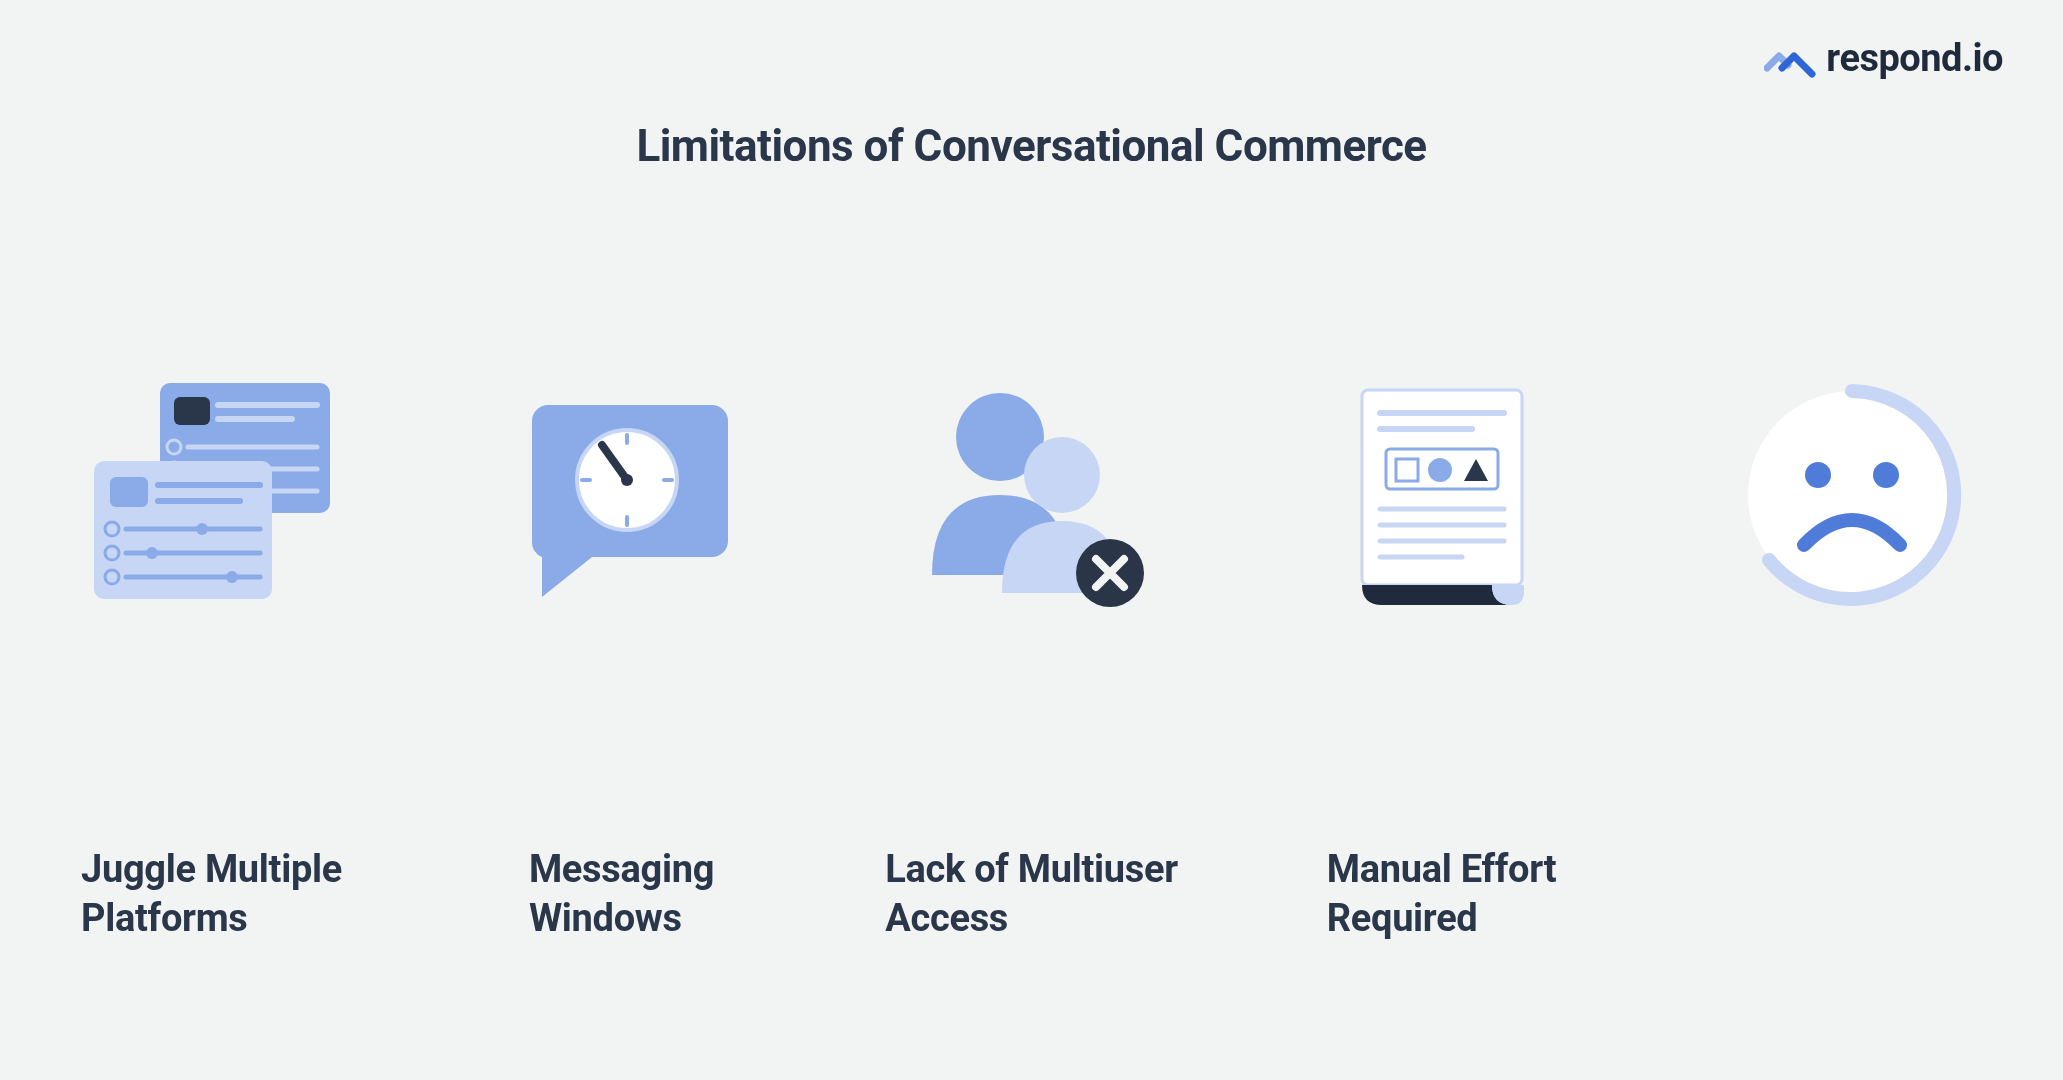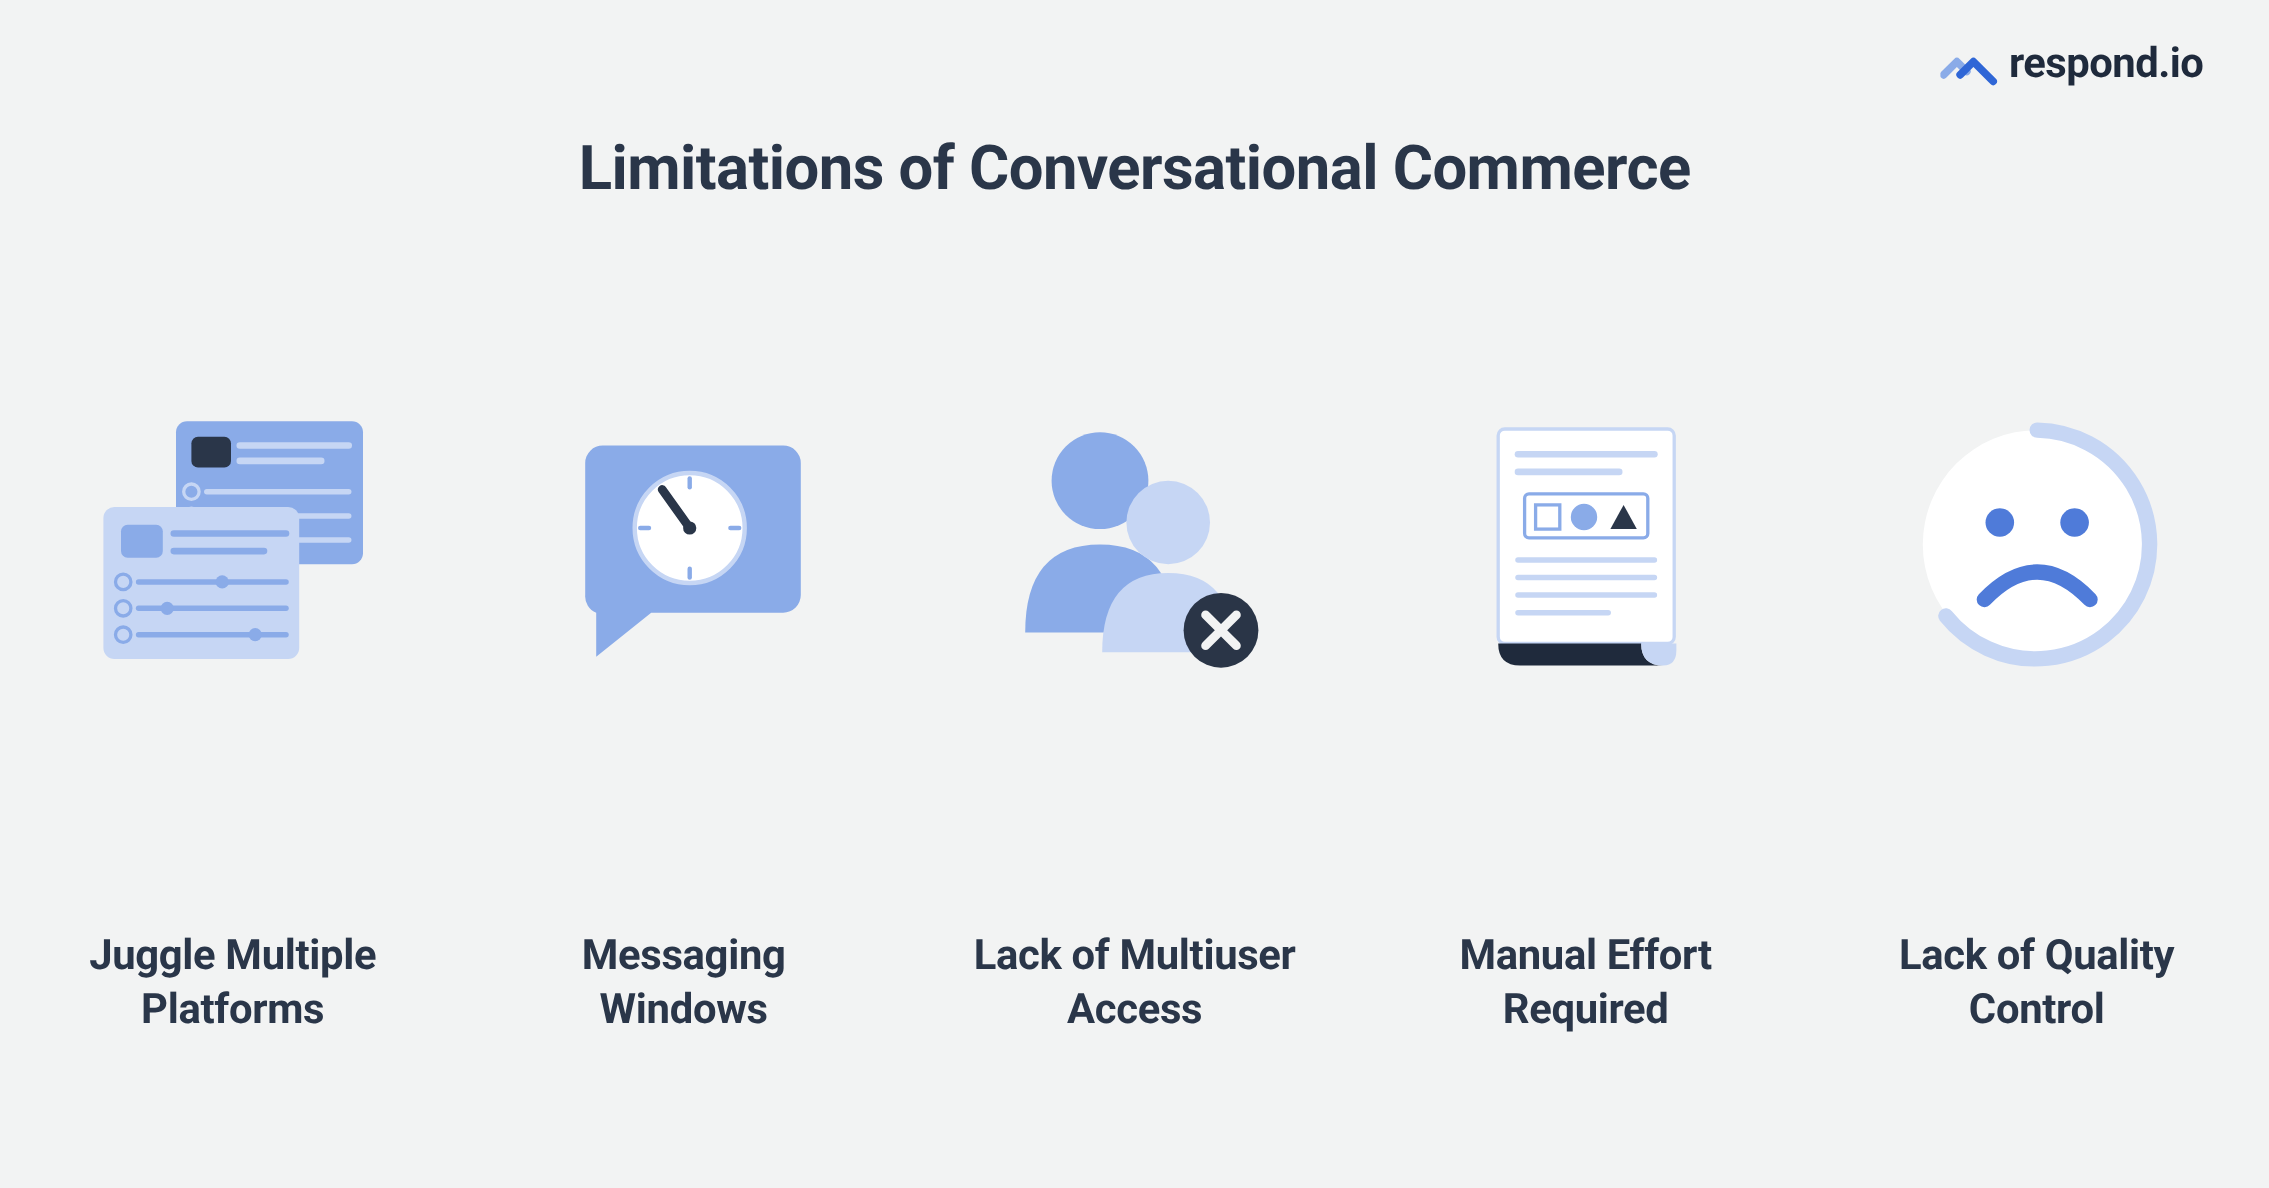--- a/index.html
+++ b/index.html
@@ -22,21 +22,21 @@
     font-weight: 700;
     color: #1f2a3c;
     letter-spacing: -0.5px;
   }
   .logo svg { display: block; }
   .title {
     position: absolute;
     top: 120px;
     left: 0; right: 0;
     text-align: center;
-    font-size: 56px;
+    font-size: 44px;
     font-weight: 700;
     color: #2a3649;
     letter-spacing: -0.5px;
   }
   .row {
     position: absolute;
     top: 365px;
     left: 0; right: 0;
     display: flex;
     justify-content: center;
@@ -50,21 +50,21 @@
   }
   .icon-box {
     width: 260px;
     height: 260px;
     display: flex;
     align-items: center;
     justify-content: center;
   }
   .caption {
     margin-top: 220px;
-    text-align: center;
+    text-align: left;
     font-size: 38px;
     font-weight: 700;
     color: #2a3649;
     line-height: 1.3;
     white-space: pre-line;
     letter-spacing: -0.3px;
   }
 </style>
 </head>
 <body>
@@ -200,17 +200,15 @@
 
         <circle cx="130" cy="130" r="104" fill="#ffffff"></circle>
         <path d="M 130 26 A 104 104 0 1 1 47 195" fill="none" stroke="#c6d6f4" stroke-width="14" stroke-linecap="round"></path>
 
         <circle cx="96" cy="110" r="13" fill="#4f7bd9"></circle>
         <circle cx="164" cy="110" r="13" fill="#4f7bd9"></circle>
 
         <path d="M82 180 Q130 130 178 180" fill="none" stroke="#4f7bd9" stroke-width="14" stroke-linecap="round"></path>
       </svg>
     </div>
-    <div class="caption">Lack of Quality
-Control</div>
   </div>
 
 </div>
 
 </body></html>

